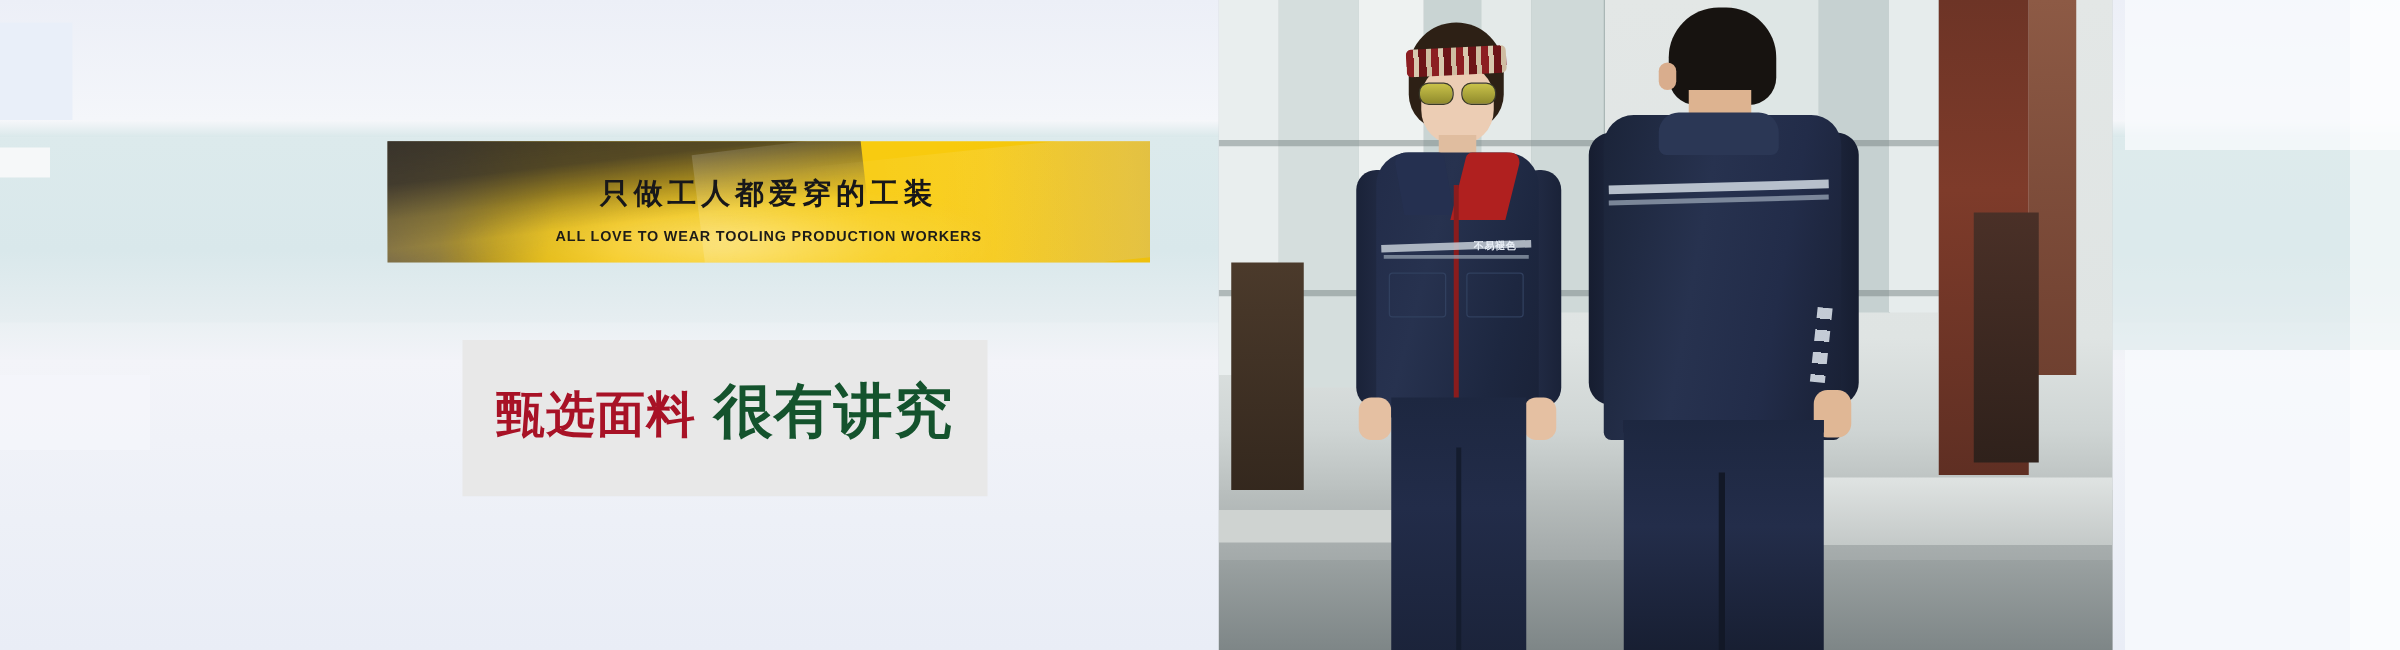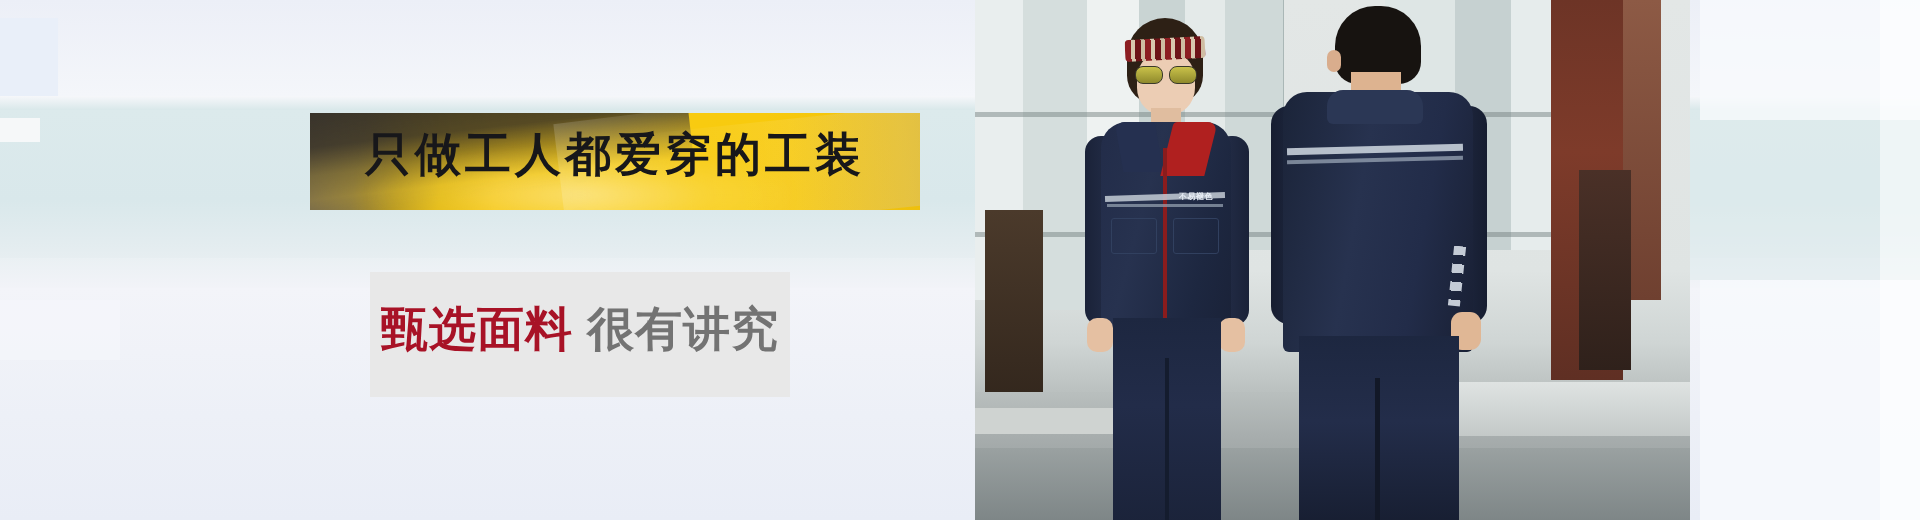--- a/index.html
+++ b/index.html
@@ -149,21 +149,21 @@
     filter: blur(5px);
   }
   .promo-text-wrap {
     position: absolute;
     left: 0;
     right: 0;
     top: 20px;
     text-align: center;
   }
   .promo-title {
-    font-size: 46px;
+    font-size: 23px;
     font-weight: 700;
     letter-spacing: 4px;
     color: #17171a;
     line-height: 42px;
     white-space: nowrap;
   }
   .promo-sub {
     margin-top: 9px;
     font-size: 11.5px;
     font-weight: 600;
@@ -183,30 +183,30 @@
   }
   .headline-row {
     position: absolute;
     left: 0;
     right: 0;
     top: 26px;
     text-align: center;
     white-space: nowrap;
   }
   .headline-accent {
-    font-size: 47px;
+    font-size: 39px;
     font-weight: 700;
     letter-spacing: 1px;
     color: #a81226;
   }
   .headline-rest {
     font-size: 47px;
     font-weight: 700;
     letter-spacing: 1px;
-    color: #737373;
+    color: #14532d;
     margin-left: 14px;
   }
   .headline-sub {
     position: absolute;
     left: 0;
     right: 0;
     top: 88px;
     text-align: center;
     font-size: 22px;
     font-weight: 700;
@@ -506,20 +506,21 @@
   <div class="bg-streak streak-6"></div>
   <div class="bg-streak streak-7"></div>
 
   <div class="promo-banner">
     <div class="promo-sheen"></div>
     <div class="promo-sheen-2"></div>
     <div class="promo-sheen-3"></div>
     <div class="promo-highlight"></div>
     <div class="promo-text-wrap">
       <div class="promo-title">只做工人都爱穿的工装</div>
+      <div class="promo-sub">ALL LOVE TO WEAR TOOLING PRODUCTION WORKERS</div>
     </div>
   </div>
 
   <div class="headline-block">
     <div class="headline-row">
       <span class="headline-accent">甄选面料</span><span class="headline-rest">很有讲究</span>
     </div>
   </div>
 
   <div class="photo">

